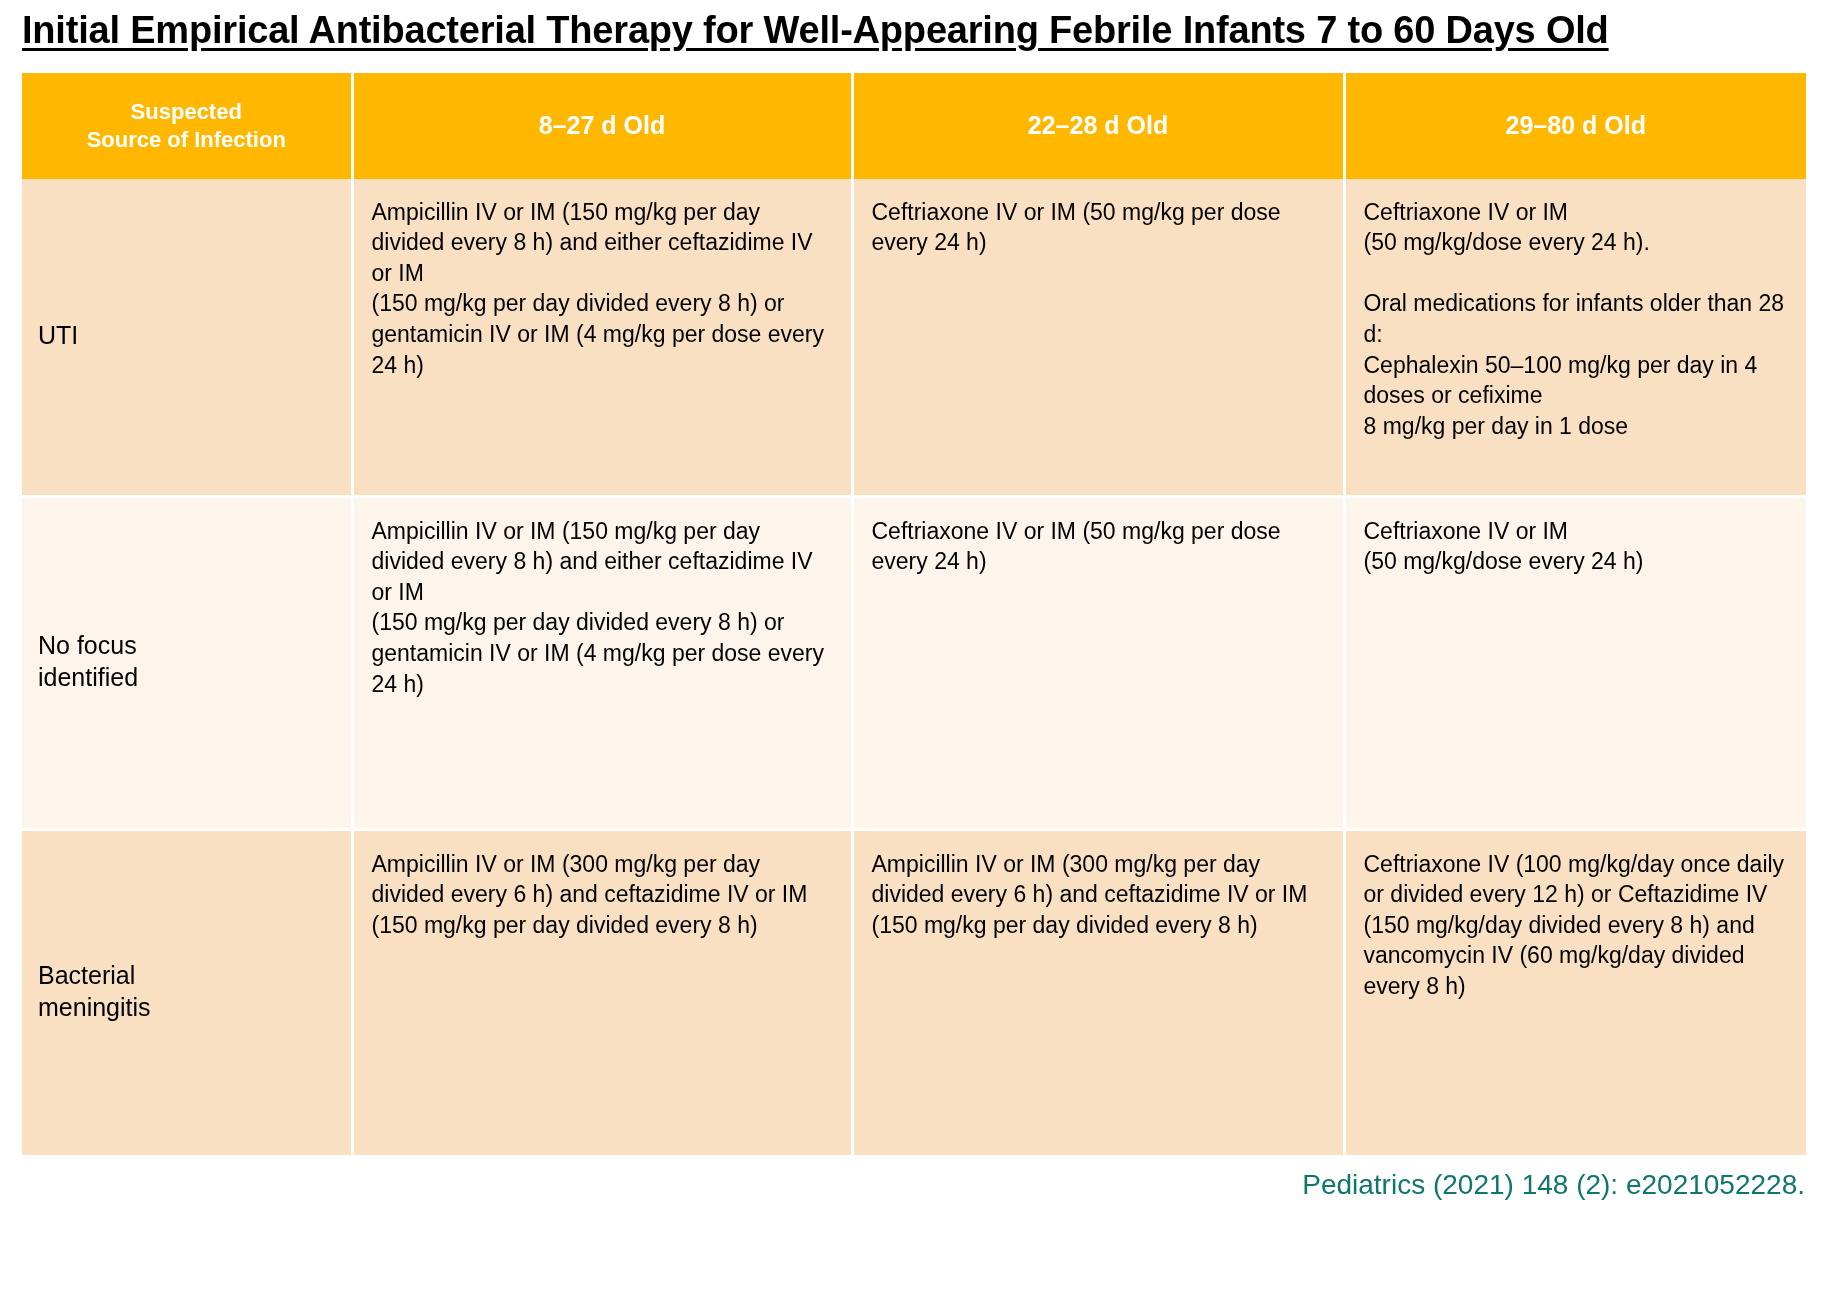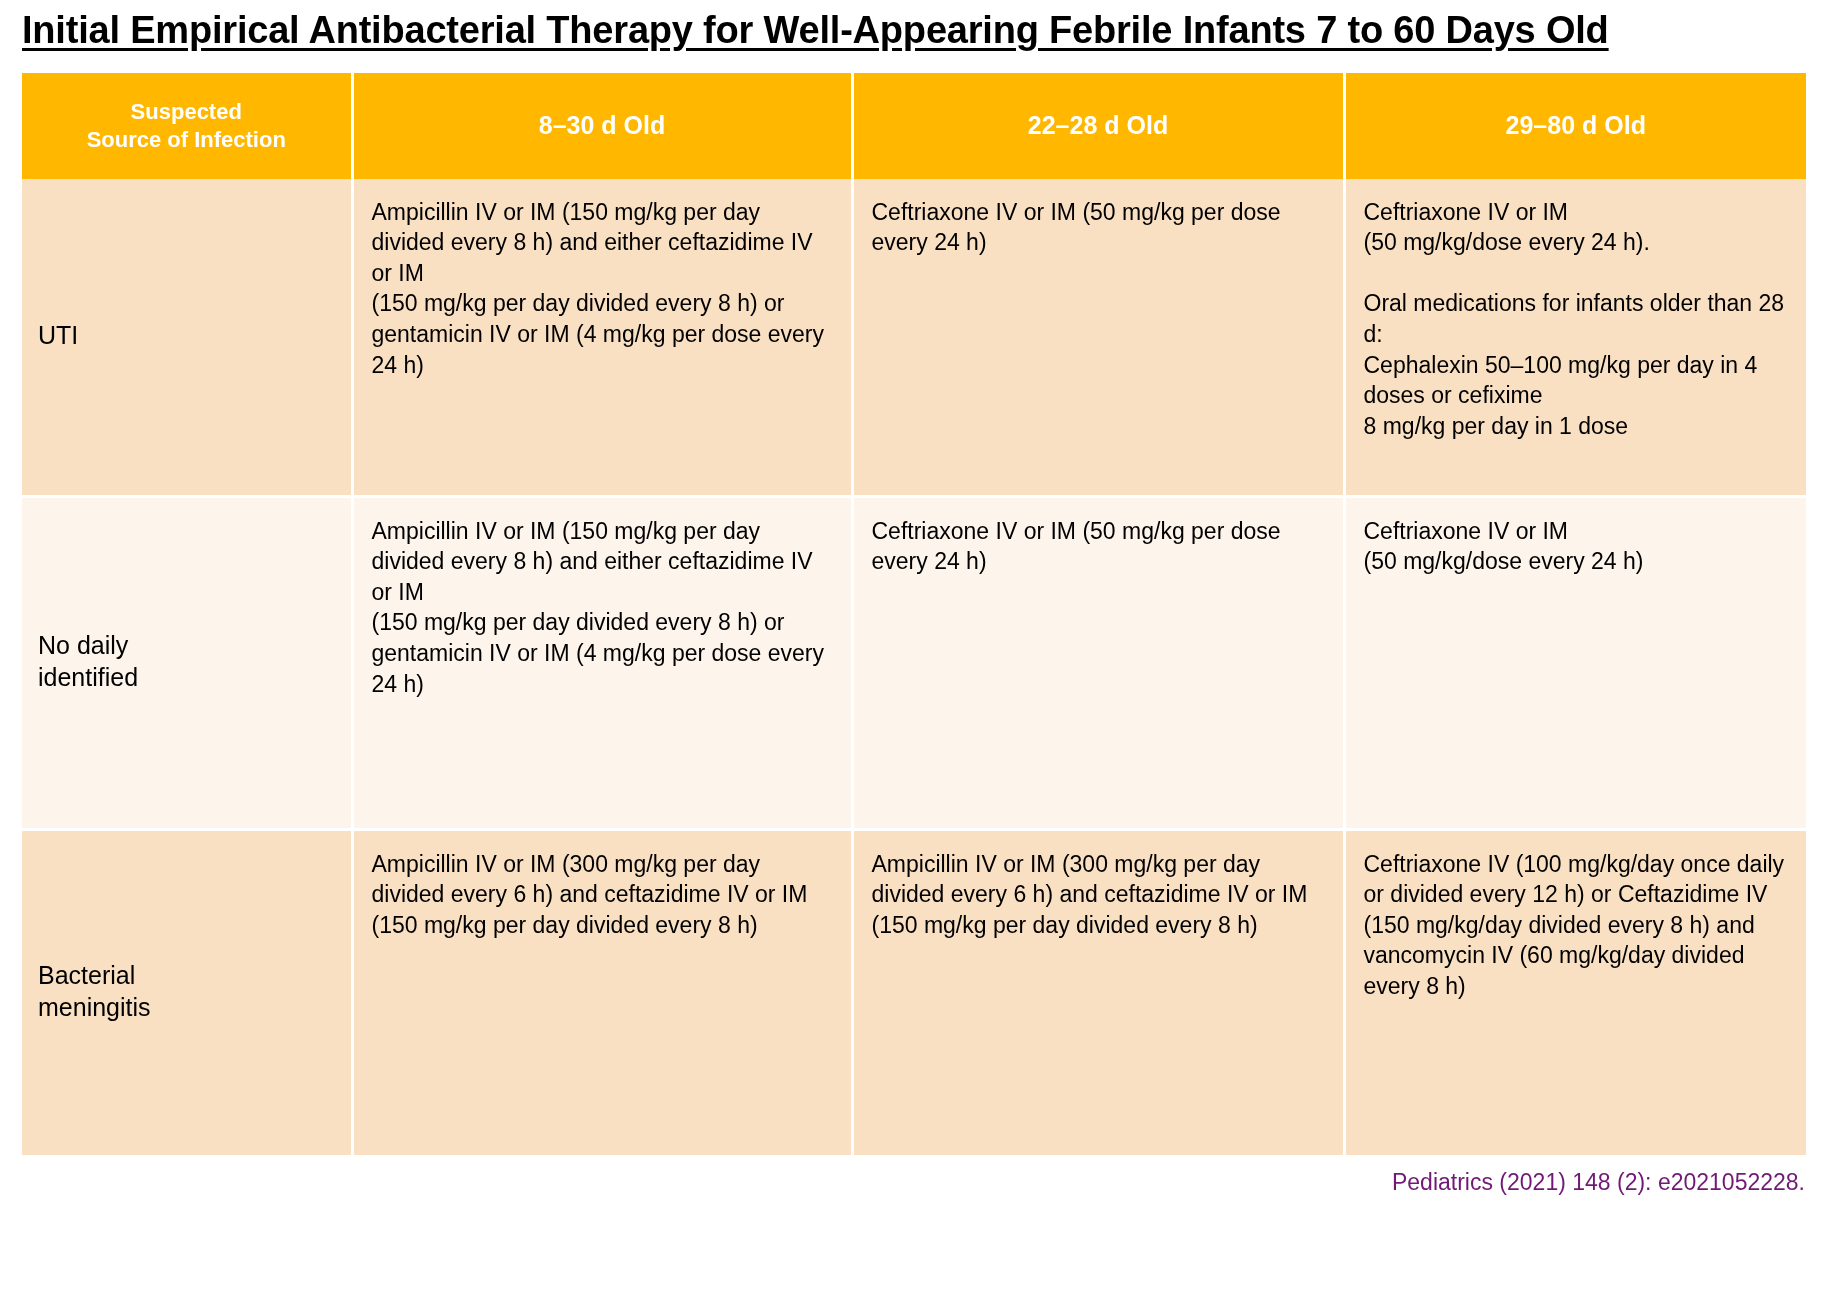--- a/index.html
+++ b/index.html
@@ -86,64 +86,64 @@
     padding-left: 16px;
   }
   tr.row-uti td { height: 278px; }
   tr.row-nofocus td { height: 292px; }
   tr.row-meningitis td { height: 286px; }
 
   .cell-text { white-space: pre-line; }
 
   .citation {
     text-align: right;
-    font-size: 23px;
+    font-size: 28px;
     margin-top: 14px;
     padding-right: 2px;
-    color: #701a75;
+    color: #0f766e;
   }
 </style>
 </head>
 <body>
 
 <div class="page">
 
   <h1 class="doc-title">Initial Empirical Antibacterial Therapy for Well-Appearing Febrile Infants 7 to 60 Days Old</h1>
 
   <table class="therapy-table">
     <colgroup>
       <col class="c0">
         <col class="c1">
         <col class="c2">
         <col class="c3">
     </colgroup>
     <thead>
       <tr>
         <th class="head-first cell-text">Suspected
 Source of Infection</th>
-        <th class="head-age">8–30 d Old</th>
+        <th class="head-age">8–27 d Old</th>
         <th class="head-age">22–28 d Old</th>
         <th class="head-age">29–80 d Old</th>
       </tr>
     </thead>
     <tbody>
       <tr class="row-shade row-uti">
         <td class="source-cell cell-text">UTI</td>
         <td class="cell-text">Ampicillin IV or IM (150 mg/kg per day divided every 8 h) and either ceftazidime IV or IM
 (150 mg/kg per day divided every 8 h) or gentamicin IV or IM (4 mg/kg per dose every 24 h)</td>
         <td class="cell-text">Ceftriaxone IV or IM (50 mg/kg per dose every 24 h)</td>
         <td class="cell-text">Ceftriaxone IV or IM
 (50 mg/kg/dose every 24 h).
 
 Oral medications for infants older than 28 d:
 Cephalexin 50–100 mg/kg per day in 4 doses or cefixime
 8 mg/kg per day in 1 dose</td>
       </tr>
       <tr class="row-light row-nofocus">
-        <td class="source-cell cell-text">No daily
+        <td class="source-cell cell-text">No focus
 identified</td>
         <td class="cell-text">Ampicillin IV or IM (150 mg/kg per day divided every 8 h) and either ceftazidime IV or IM
 (150 mg/kg per day divided every 8 h) or gentamicin IV or IM (4 mg/kg per dose every 24 h)</td>
         <td class="cell-text">Ceftriaxone IV or IM (50 mg/kg per dose every 24 h)</td>
         <td class="cell-text">Ceftriaxone IV or IM
 (50 mg/kg/dose every 24 h)</td>
       </tr>
       <tr class="row-shade row-meningitis">
         <td class="source-cell cell-text">Bacterial
 meningitis</td>

